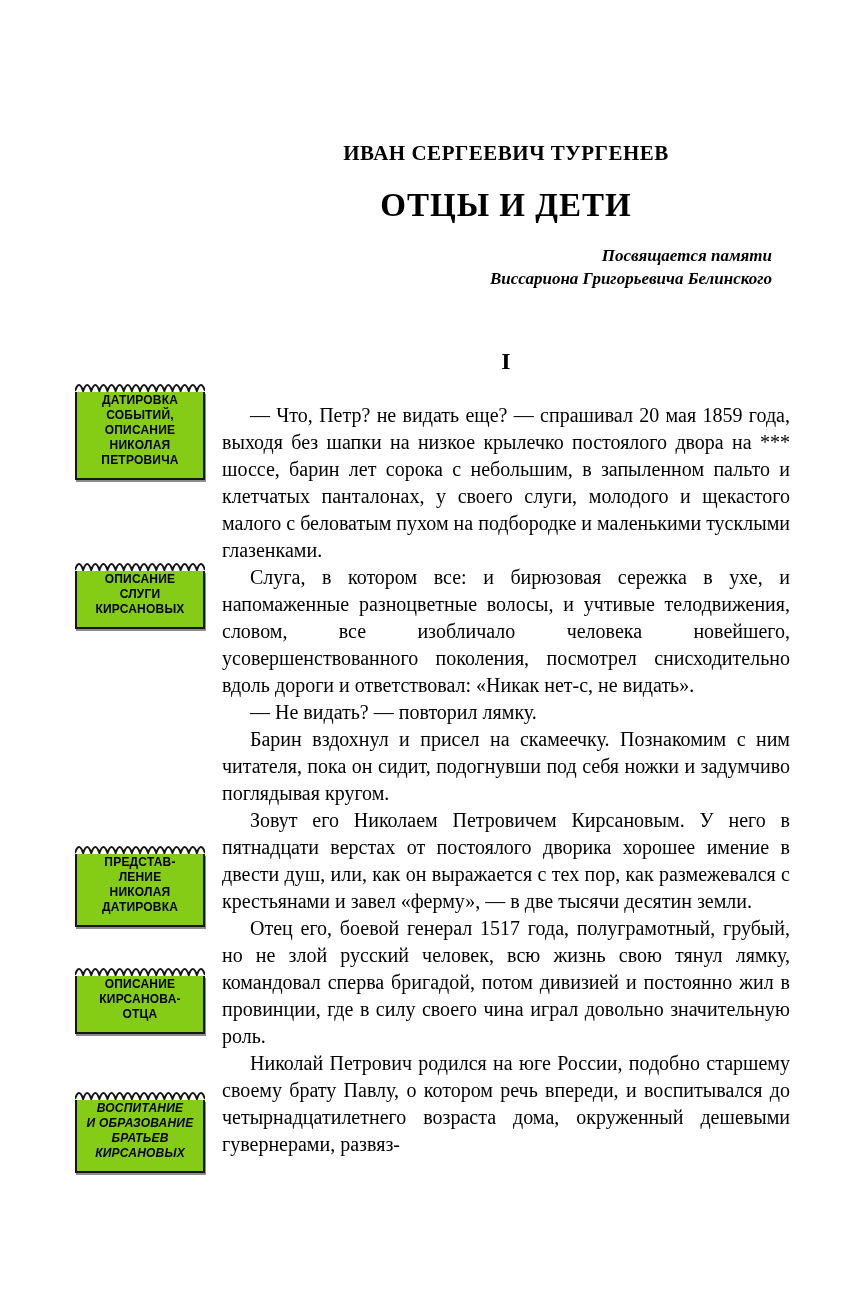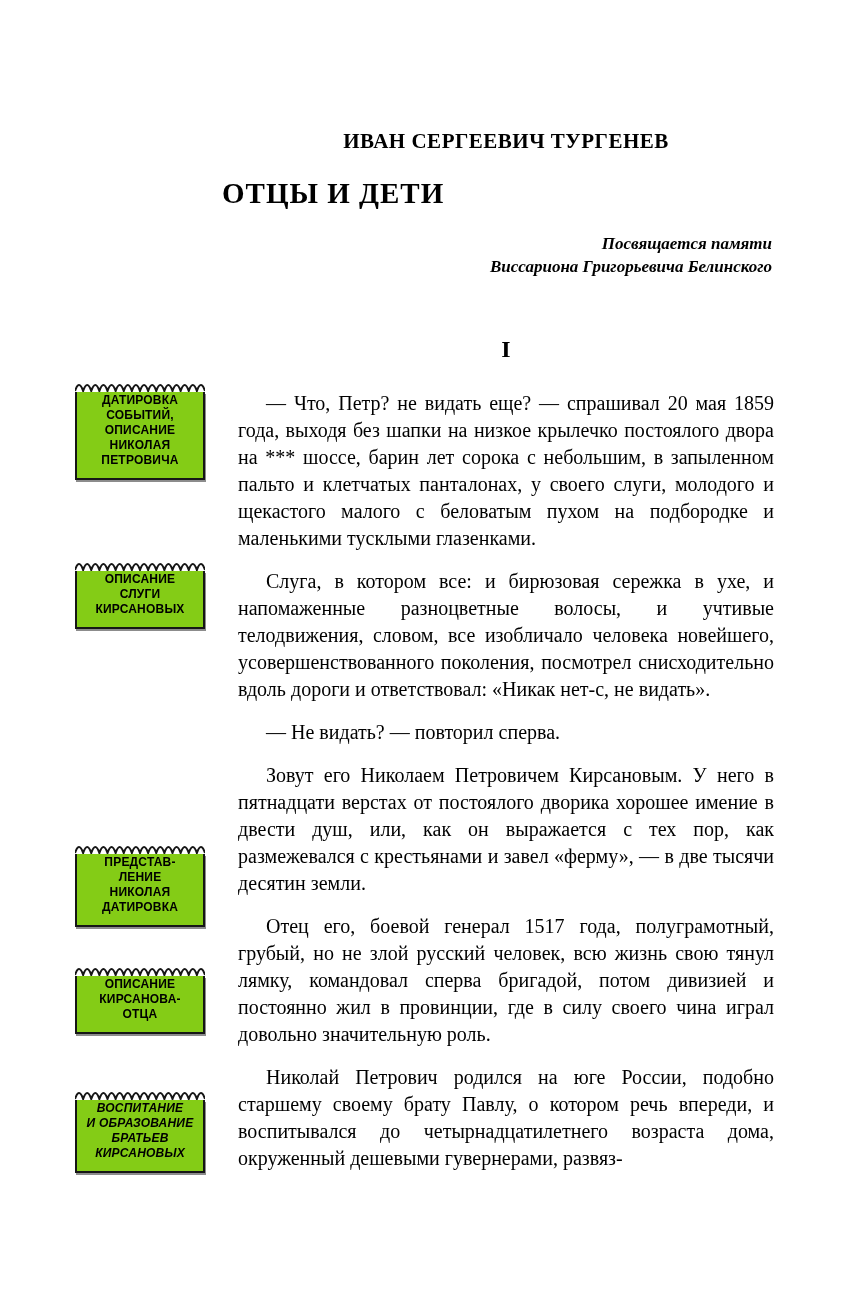--- a/index.html
+++ b/index.html
@@ -14,52 +14,53 @@
   }
 
   
   .text-column {
     position: absolute;
     left: 222px;
     top: 128px;
     width: 568px;
   }
   .author-name {
-    margin: 0;
+    margin: 12px;
     font-size: 21px;
     line-height: 26px;
     font-weight: 700;
     text-align: center;
     letter-spacing: 0.5px;
   }
   .book-title {
     margin: 22px 0 0 0;
-    font-size: 29px;
+    font-size: 33px;
     line-height: 34px;
     font-weight: 700;
+    text-align: center;
     letter-spacing: 1px;
   }
   .dedication {
     margin-top: 22px;
     padding-right: 18px;
     text-align: right;
     font-style: italic;
     font-weight: 600;
     font-size: 17px;
     line-height: 23px;
   }
   .chapter-heading {
     margin: 56px 0 26px 0;
     font-size: 24px;
     line-height: 30px;
     font-weight: 700;
     text-align: center;
   }
   .text-column p {
-    margin: 16px;
+    margin: 0;
     font-size: 20px;
     line-height: 27px;
     text-align: justify;
     text-indent: 28px;
   }
 
   
   .margin-note {
     position: absolute;
     left: 75px;
@@ -156,19 +157,20 @@
     <h2 class="author-name">ИВАН СЕРГЕЕВИЧ ТУРГЕНЕВ</h2>
     <h1 class="book-title">ОТЦЫ И ДЕТИ</h1>
     <div class="dedication">
       <div>Посвящается памяти</div>
       <div>Виссариона Григорьевича Белинского</div>
     </div>
     <div class="chapter-heading">I</div>
 
     <p>— Что, Петр? не видать еще? — спрашивал 20 мая 1859 года, выходя без шапки на низкое крылечко постоялого двора на *** шоссе, барин лет сорока с небольшим, в запыленном пальто и клетчатых панталонах, у своего слуги, молодого и щекастого малого с беловатым пухом на подбородке и маленькими тусклыми глазенками.</p>
     <p>Слуга, в котором все: и бирюзовая сережка в ухе, и напомаженные разноцветные волосы, и учтивые телодвижения, словом, все изобличало человека новейшего, усовершенствованного поколения, посмотрел снисходительно вдоль дороги и ответствовал: «Никак нет-с, не видать».</p>
-    <p>— Не видать? — повторил сперва.</p>
+    <p>— Не видать? — повторил лямку.</p>
+    <p>Барин вздохнул и присел на скамеечку. Познакомим с ним читателя, пока он сидит, подогнувши под себя ножки и задумчиво поглядывая кругом.</p>
     <p>Зовут его Николаем Петровичем Кирсановым. У него в пятнадцати верстах от постоялого дворика хорошее имение в двести душ, или, как он выражается с тех пор, как размежевался с крестьянами и завел «ферму», — в две тысячи десятин земли.</p>
     <p>Отец его, боевой генерал 1517 года, полуграмотный, грубый, но не злой русский человек, всю жизнь свою тянул лямку, командовал сперва бригадой, потом дивизией и постоянно жил в провинции, где в силу своего чина играл довольно значительную роль.</p>
     <p>Николай Петрович родился на юге России, подобно старшему своему брату Павлу, о котором речь впереди, и воспитывался до четырнадцатилетнего возраста дома, окруженный дешевыми гувернерами, развяз-</p>
   </main>
 
 </div>
 
 </body></html>

